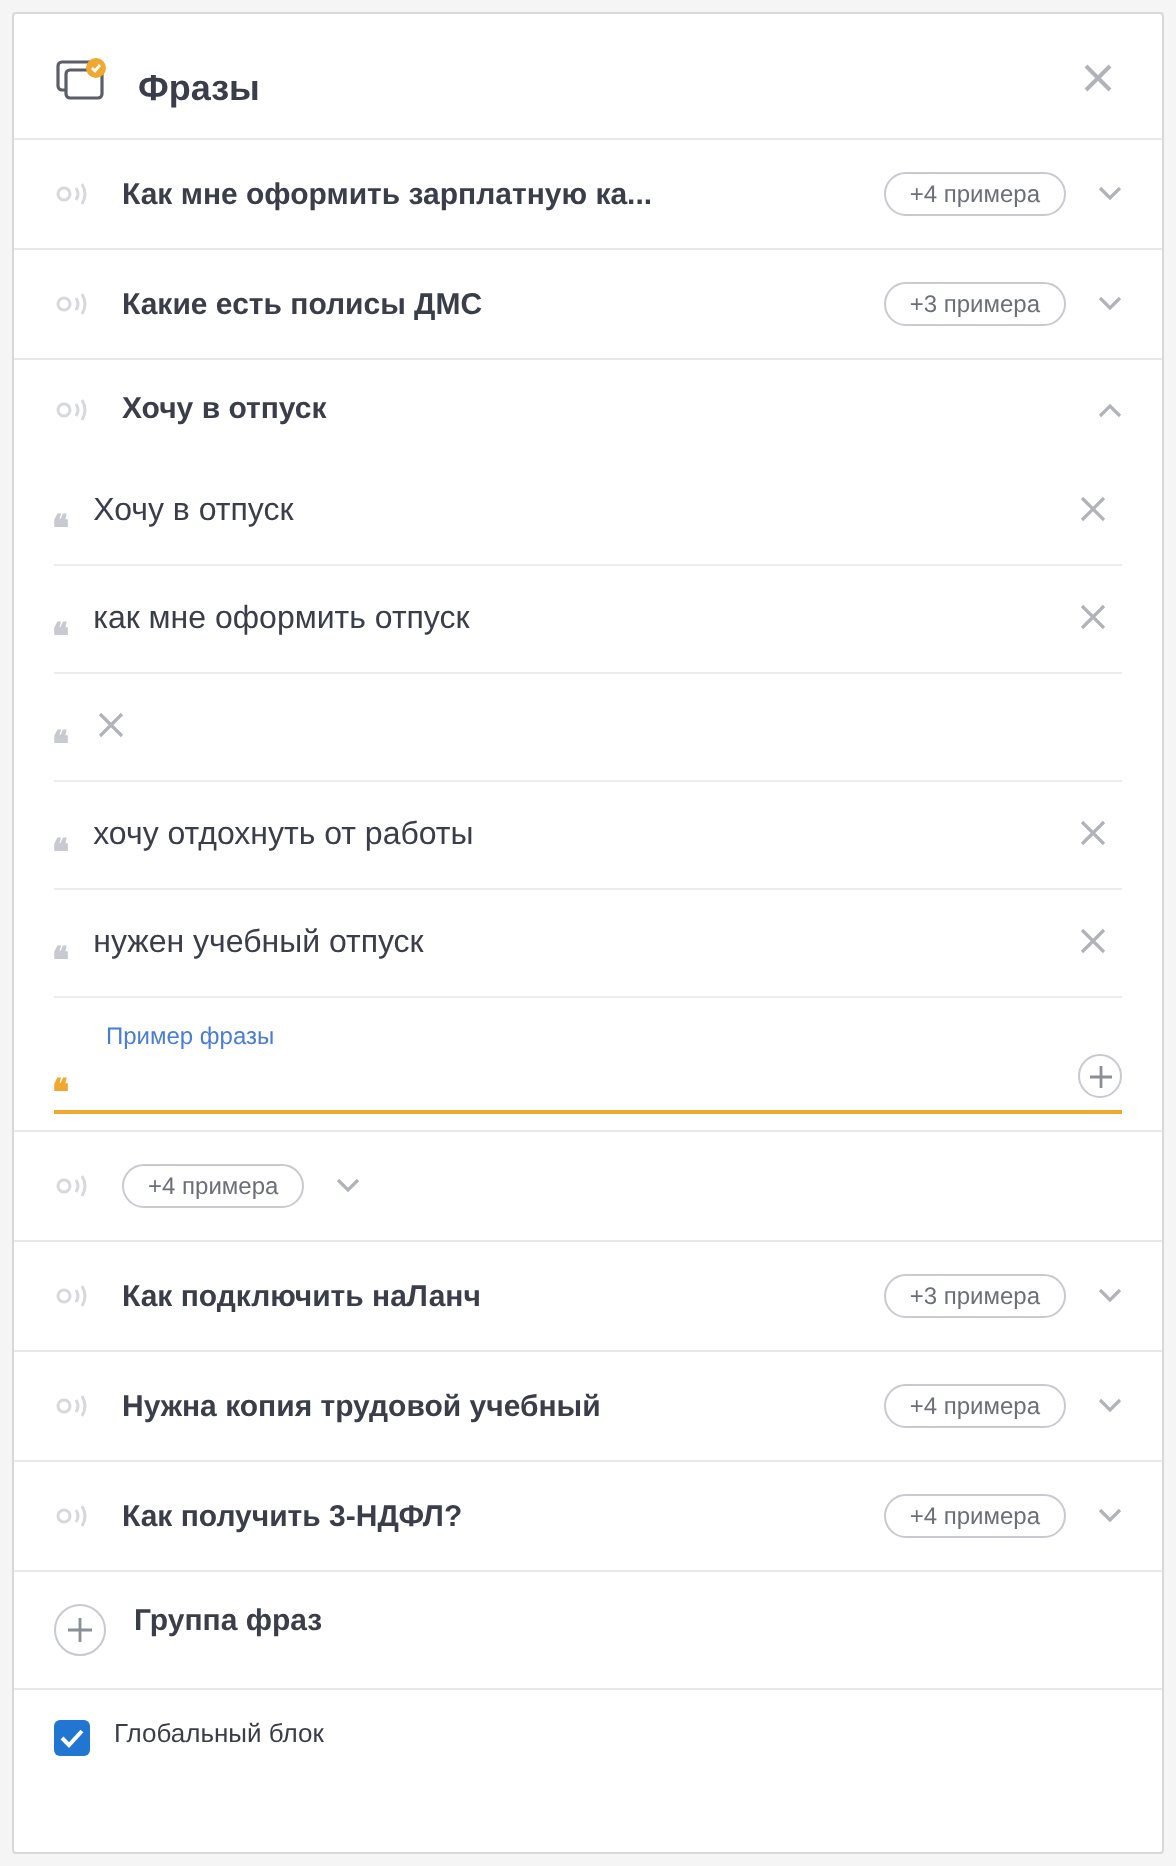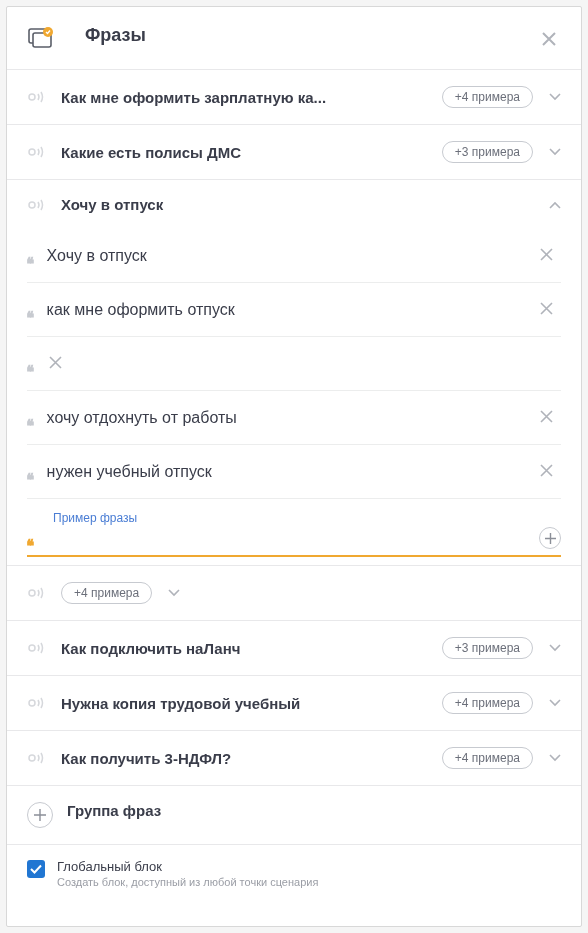--- a/index.html
+++ b/index.html
@@ -18,23 +18,22 @@
       background: #fff;
       border: 1px solid #d8d8d8;
       border-radius: 2px;
       width: 100%;
       height: 100%;
       overflow-y: auto;
       padding: 0;
     }
     .panel-header {
       display: flex;
-      align-items: flex-start;
+      align-items: flex-end;
       padding: 18px 20px 14px 20px;
-      gap: 16px;
     }
     .header-icon {
       width: 28px;
       height: 28px;
       margin-right: 14px;
       color: #555;
       position: relative;
     }
     .header-title {
       font-size: 18px;
@@ -193,21 +192,22 @@
       align-items: center;
       justify-content: center;
       color: #fff;
       margin-right: 12px;
       margin-top: 1px;
       cursor: pointer;
       flex-shrink: 0;
     }
     .global-text {
       display: flex;
-      flex-direction: column;
+      flex-direction: row;
+      gap: 28px;
     }
     .global-title {
       font-size: 13px;
       color: #3a3d4a;
     }
     .global-desc {
       font-size: 11px;
       color: #9a9da5;
       margin-top: 2px;
     }
@@ -425,17 +425,16 @@
   </div>
 
   <div class="global-block">
     <span class="checkbox">
       <svg width="12" height="10" viewBox="0 0 12 10">
           <path d="M1 5 L4.5 8.5 L11 1.5" stroke="#fff" stroke-width="2" fill="none"></path>
         </svg>
     </span>
     <div class="global-text">
       <span class="global-title">Глобальный блок</span>
-      <span class="global-desc">Создать блок, доступный из любой точки сценария</span>
     </div>
   </div>
 
 </div>
 
 </body></html>

